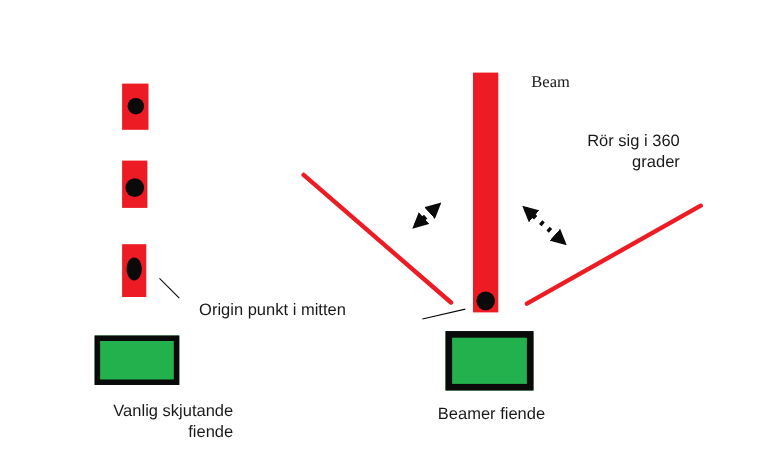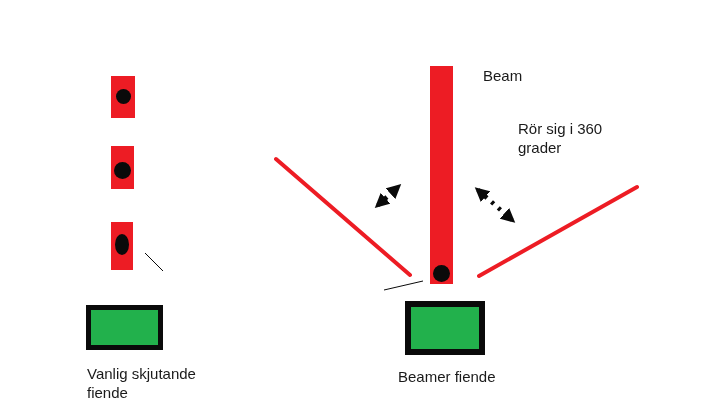--- a/index.html
+++ b/index.html
@@ -65,22 +65,22 @@
   }
   .greenbox.left  { left: 86px;  top: 305px; width: 77px; height: 45px; border-width: 5px; }
   .greenbox.right { left: 405px; top: 301px; width: 80px; height: 54px; border-width: 6px; }
   .label {
     position: absolute;
     color: var(--text, #1a1a1a);
     font-size: 15px;
     line-height: 19px;
     white-space: nowrap;
   }
-  .label.wrap { white-space: normal; }
-  .label.beam-label      { left: 483px; top: 66px; }
+  .label.wrap { white-space: normal; text-align: right; }
+  .label.beam-label      { left: 483px; top: 66px; font-family: Liberation Serif, serif; }
   .label.rotation-label  { left: 518px; top: 119px; width: 100px; }
   .label.origin-center-label { left: 181px; top: 272px; }
   .label.origin-label    { left: 328px; top: 274px; width: 55px; }
   .label.shooter-label   { left: 87px;  top: 364px; width: 125px; }
   .label.beamer-label    { left: 398px; top: 367px; }
 </style>
 </head>
 <body>
 
 <div class="canvas">
@@ -114,16 +114,17 @@
 
   <div class="sprite beam">
     <div class="dot"></div>
   </div>
 
   <div class="greenbox left"></div>
   <div class="greenbox right"></div>
 
   <div class="label beam-label">Beam</div>
   <div class="label wrap rotation-label">Rör sig i 360 grader</div>
+  <div class="label origin-center-label">Origin punkt i mitten</div>
   <div class="label wrap shooter-label">Vanlig skjutande fiende</div>
   <div class="label beamer-label">Beamer fiende</div>
 
 </div>
 
 </body></html>

